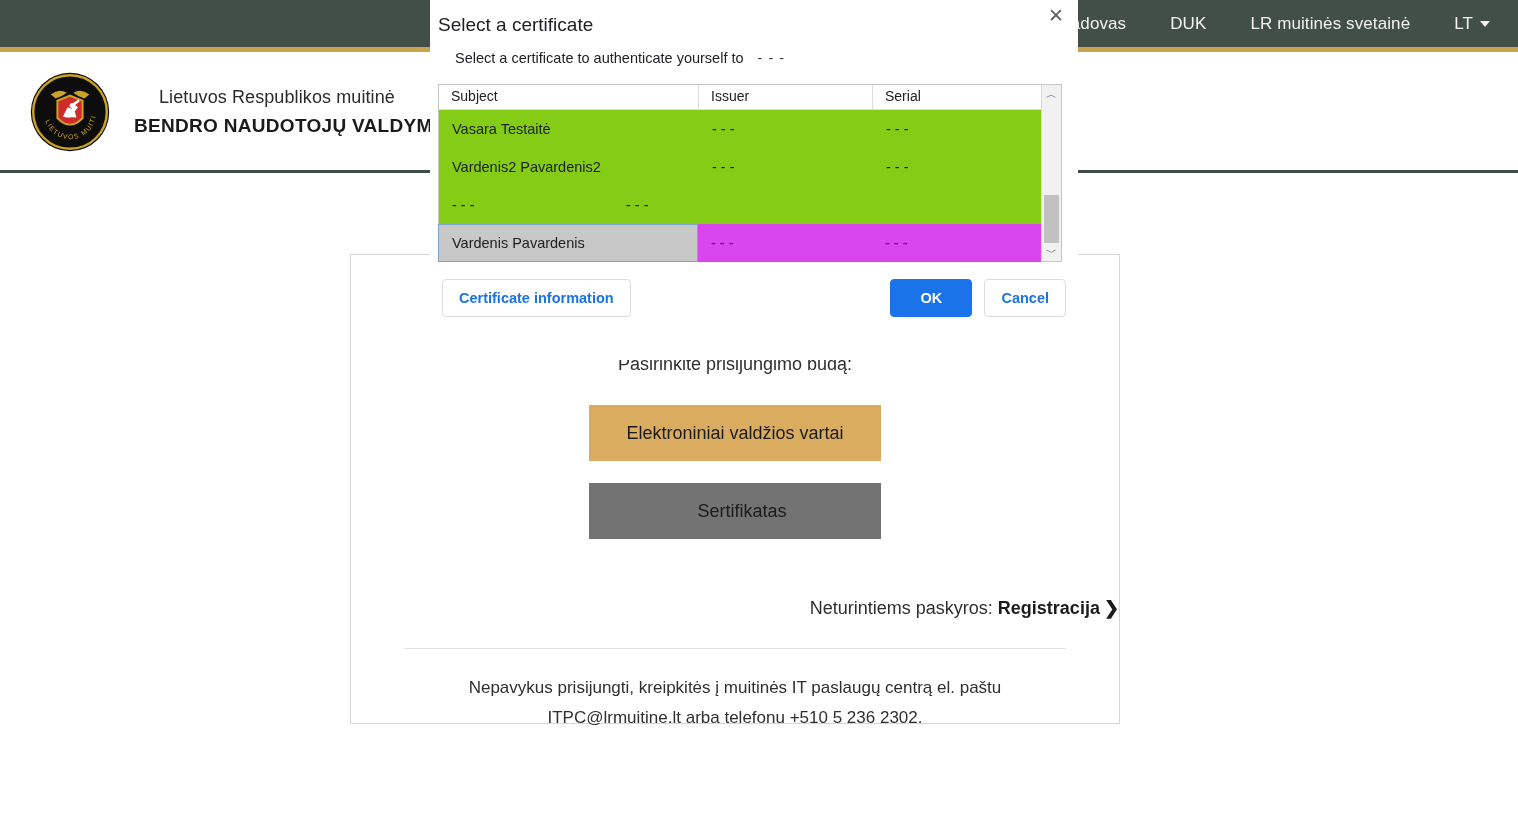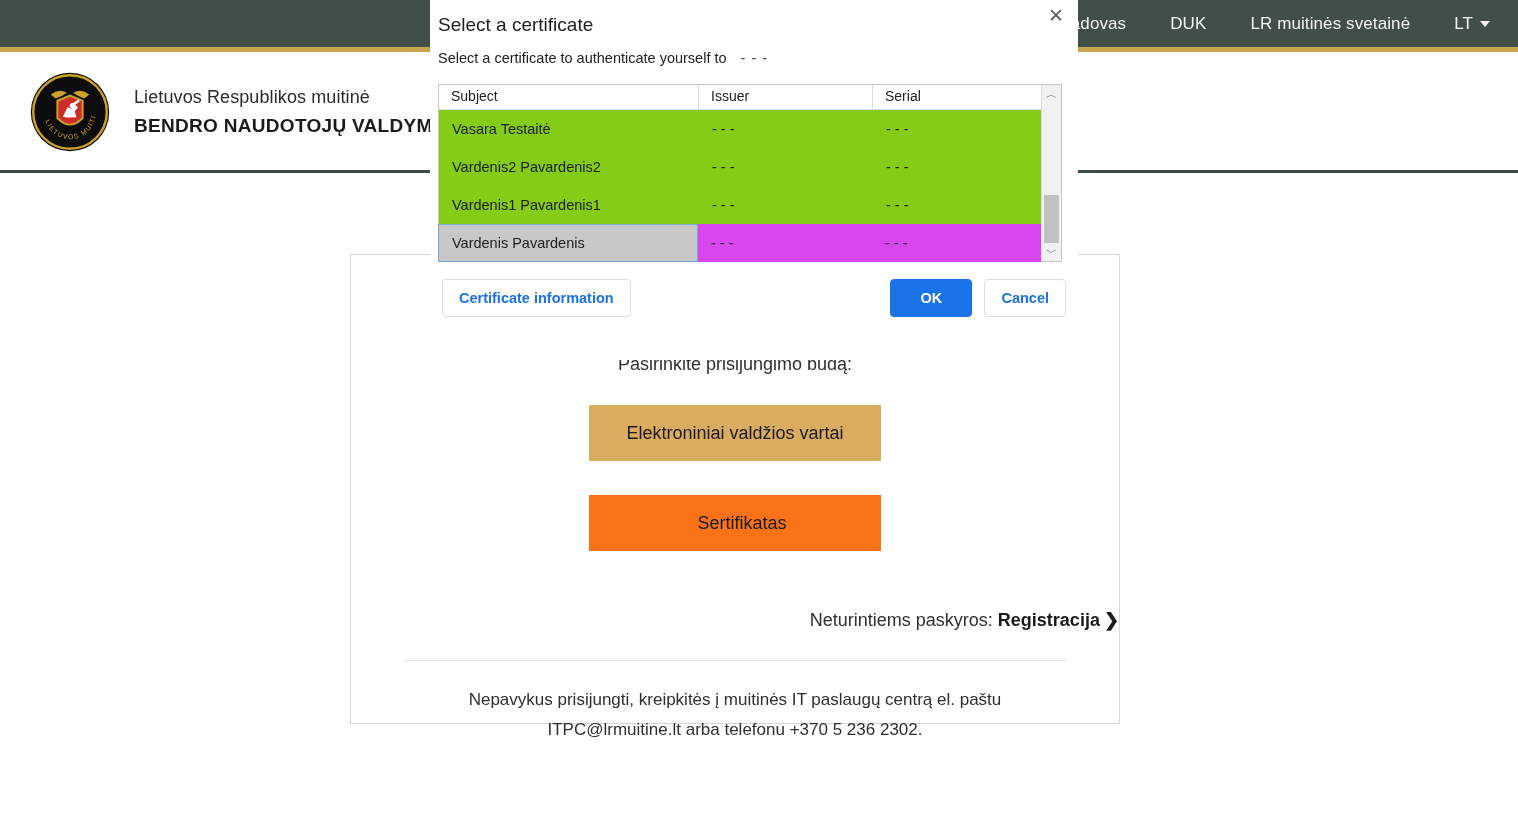--- a/index.html
+++ b/index.html
@@ -50,21 +50,21 @@
     position: absolute; left: 0; top: 52px;
     width: 1518px; height: 120px;
     background: #ffffff;
     display: flex; align-items: center;
   }
   .brand { display: flex; align-items: center; padding-left: 30px; }
   .seal { width: 80px; height: 80px; flex: 0 0 80px; }
   .brand-text { margin-left: 24px; }
   .brand-line1 {
     font-size: 18px; color: #2b2b2b; font-weight: 400;
-    margin-bottom: 7px; letter-spacing: 0.1px;
+    margin-bottom: 7px; letter-spacing: 0.1px; margin-left: 25px;
   }
   .brand-line2 {
     font-size: 19px; color: #1b1b1b; font-weight: bold;
     letter-spacing: 0.3px; white-space: nowrap;
   }
   .header-rule {
     position: absolute; left: 0; top: 170px;
     width: 1518px; height: 3px; background: #3e4d47;
   }
 
@@ -77,31 +77,31 @@
     border: 1px solid #d6d6d6;
   }
   .login-prompt {
     text-align: center;
     font-size: 18px;
     color: #2f2f2f;
     margin-top: 99px;
   }
   .method-buttons {
     display: flex; flex-direction: column; align-items: center;
-    margin-top: 30px; gap: 34px;
+    margin-top: 30px; gap: 22px;
   }
   .method-btn {
     width: 292px; height: 56px;
     display: flex; align-items: center; justify-content: center;
     font-size: 18px; color: #1b1b1b;
     border: none; cursor: pointer;
     font-family: "Liberation Sans", sans-serif;
   }
   .method-btn.gold { background: #d9ac60; }
-  .method-btn.grey { background: #f97316; padding-left: 20px; }
+  .method-btn.grey { background: #737373; padding-left: 20px; }
 
   .reg-line {
     text-align: right; margin-top: 58px;
     font-size: 18px; color: #2f2f2f;
   }
   .reg-link { font-weight: bold; color: #1b1b1b; cursor: pointer; }
   .chev { font-weight: bold; margin-left: 4px; color:#1b1b1b; }
 
   .card-divider {
     width: 662px; height: 1px; background: #e2e2e2;
@@ -125,21 +125,21 @@
     width: 24px; height: 24px;
     display: flex; align-items: center; justify-content: center;
     color: #5f6368; font-size: 19px; cursor: pointer;
     line-height: 1;
   }
   .cert-title {
     position: absolute; left: 8px; top: 14px;
     font-size: 19px; color: #202124; font-weight: 400;
   }
   .cert-subtitle {
-    position: absolute; left: 8px; top: 50px;
+    position: absolute; left: 25px; top: 50px;
     font-size: 14.5px; color: #202124;
     display: flex; align-items: center; gap: 14px;
   }
   .dashes { letter-spacing: 1px; color: #3c4043; }
 
   .cert-list-wrap {
     position: absolute; left: 8px; top: 84px;
     width: 624px; height: 178px;
     border: 1px solid #c6c6c6;
     background: #fff;
@@ -278,21 +278,21 @@
 
     <div class="reg-line">
       <span>Neturintiems paskyros:</span>
       <span class="reg-link">Registracija</span><span class="chev">❯</span>
     </div>
 
     <div class="card-divider"></div>
 
     <div class="footer-text">
       <div>Nepavykus prisijungti, kreipkitės į muitinės IT paslaugų centrą el. paštu</div>
-      <div>ITPC@lrmuitine.lt arba telefonu +370 5 236 2302.</div>
+      <div>ITPC@lrmuitine.lt arba telefonu +510 5 236 2302.</div>
     </div>
   </div>
 
   <div class="cert-dialog">
     <div class="cert-close">✕</div>
     <div class="cert-title">Select a certificate</div>
     <div class="cert-subtitle">
       <span>Select a certificate to authenticate yourself to</span>
       <span class="dashes">- - -</span>
     </div>
@@ -309,21 +309,20 @@
           <div class="cell c1">Vasara Testaitė</div>
           <div class="cell c2">- - -</div>
           <div class="cell c3">- - -</div>
         </div>
         <div class="cert-row">
           <div class="cell c1">Vardenis2 Pavardenis2</div>
           <div class="cell c2">- - -</div>
           <div class="cell c3">- - -</div>
         </div>
         <div class="cert-row">
-          <div class="cell c1">Vardenis1 Pavardenis1</div>
           <div class="cell c2">- - -</div>
           <div class="cell c3">- - -</div>
         </div>
         <div class="cert-row selected">
           <div class="cell c1">Vardenis Pavardenis</div>
           <div class="cell c2">- - -</div>
           <div class="cell c3">- - -</div>
         </div>
       </div>
 

